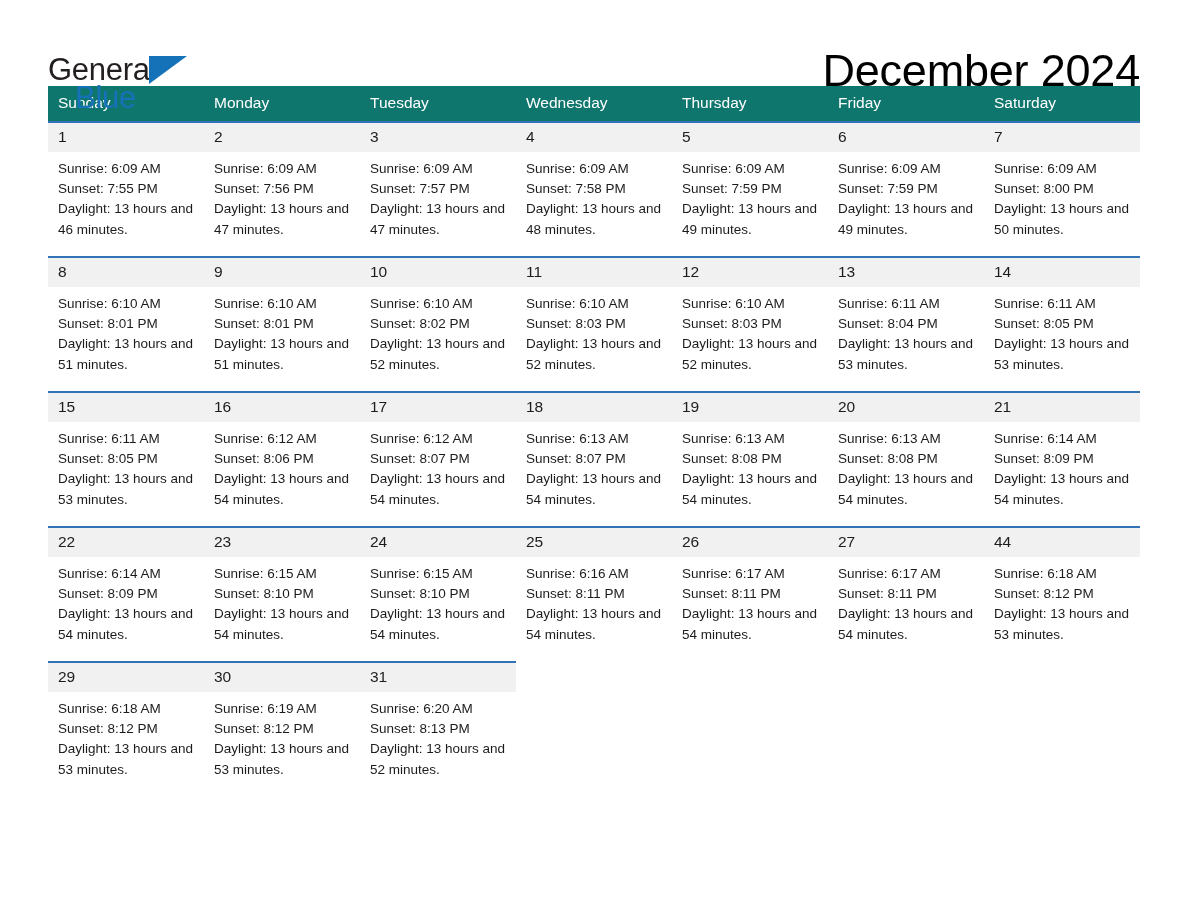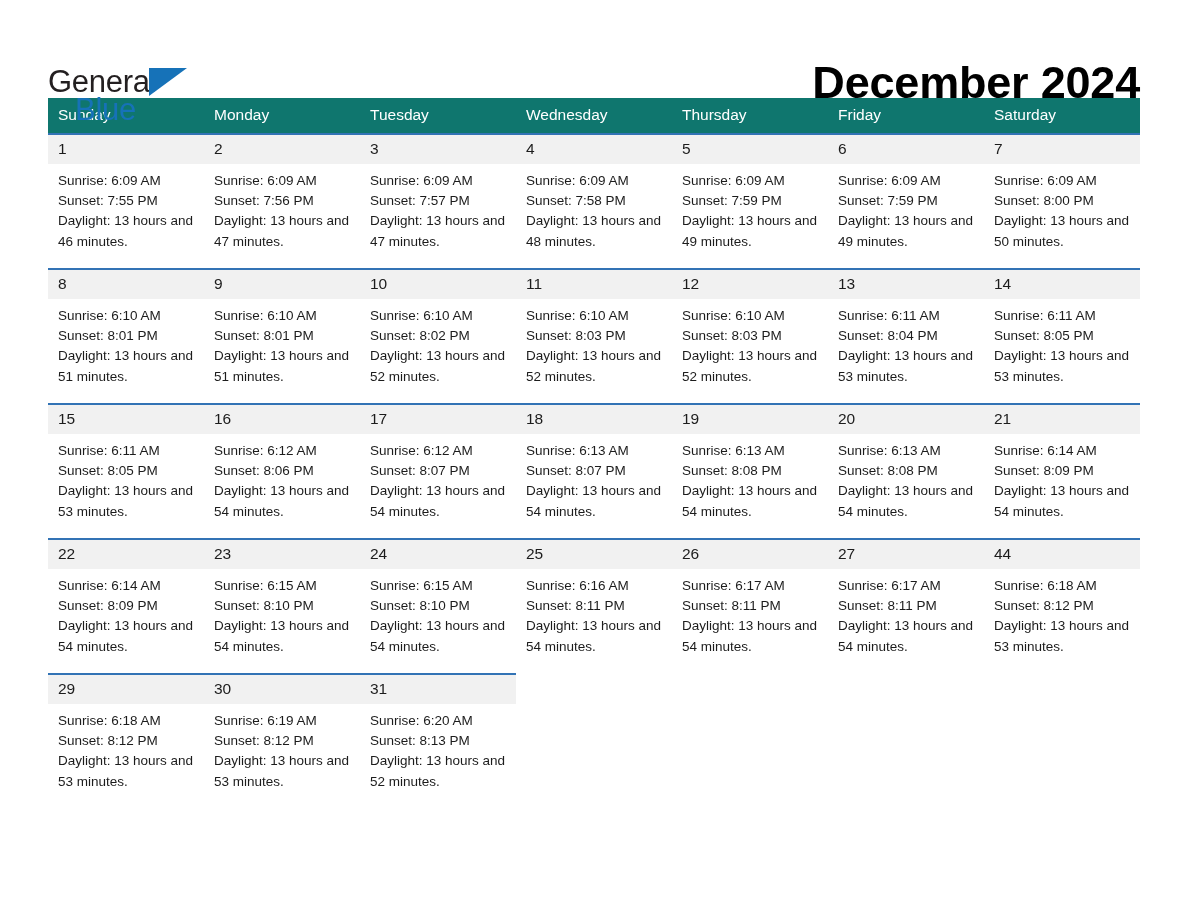--- a/index.html
+++ b/index.html
@@ -12,21 +12,21 @@
     height: 918px;
     font-family: "Liberation Sans", sans-serif;
     color: #000000;
     overflow: hidden;
   }
   .page {
     position: relative;
     width: 1188px;
     height: 664px;
     box-sizing: border-box;
-    padding: 12px 48px;
+    padding: 0 48px;
   }
 
   
   .header {
     display: flex;
     align-items: flex-start;
     justify-content: space-between;
     padding-top: 46px;
     height: 86px;
     box-sizing: border-box;
@@ -64,21 +64,21 @@
     height: 0;
     border-left: 38px solid #1672b8;
     border-bottom: 28px solid transparent;
   }
   .title-block {
     text-align: right;
     padding-top: 2px;
   }
   .month-title {
     font-size: 45px;
-    font-weight: bold;
+    font-weight: normal;
     color: #000000;
     line-height: 1.0;
     letter-spacing: -0.2px;
     white-space: nowrap;
   }
 
   .location {
     text-align: right;
     font-size: 23px;
     color: #000000;

